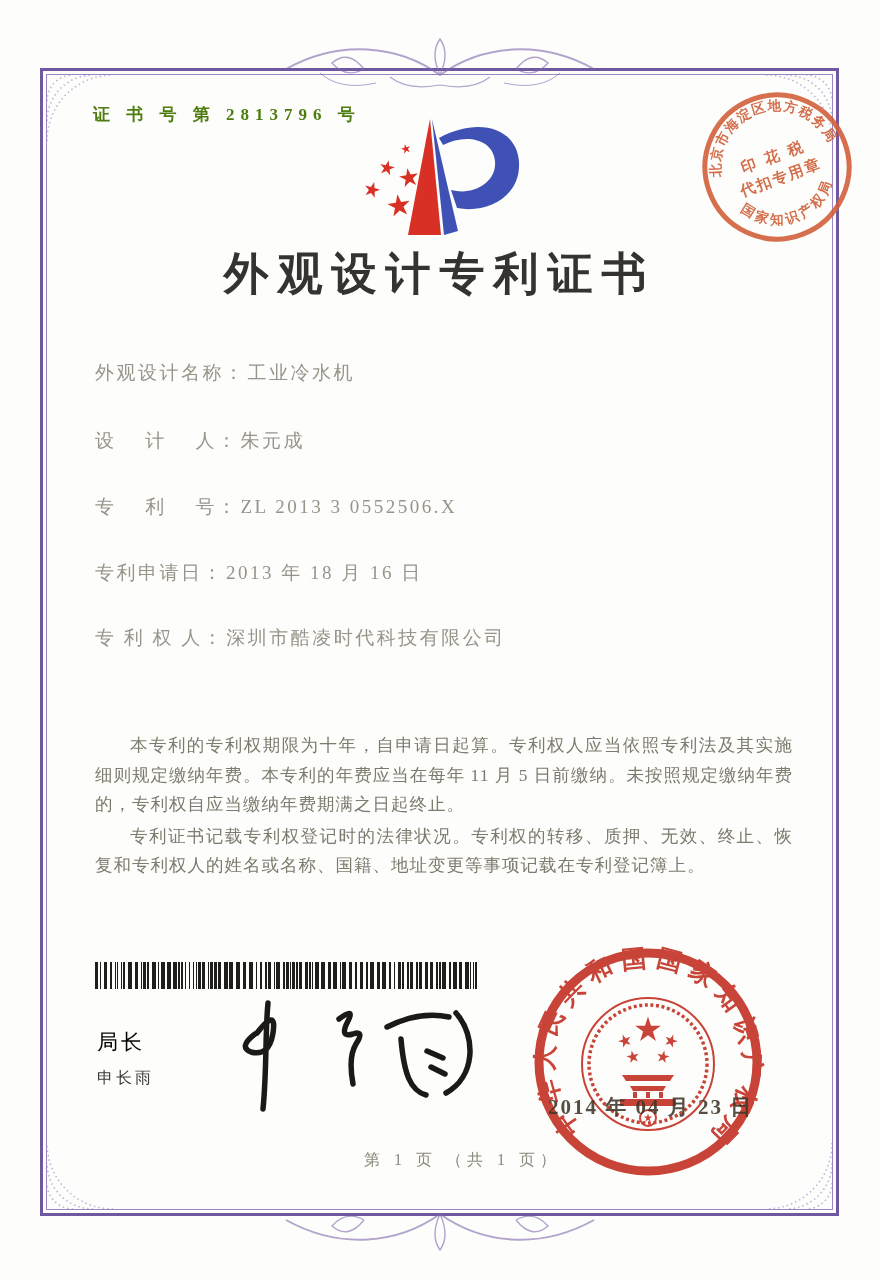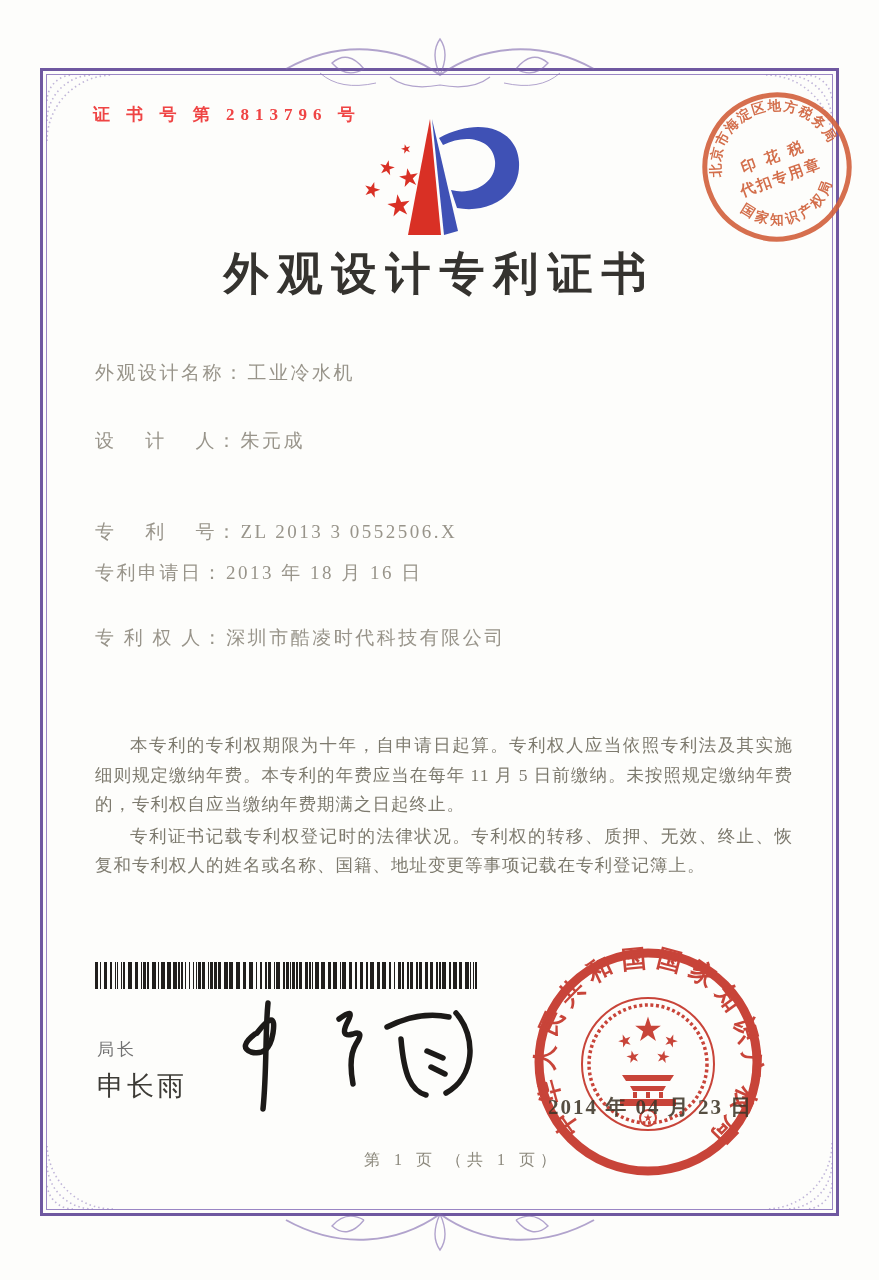--- a/index.html
+++ b/index.html
@@ -14,21 +14,21 @@
     border:3px solid #6f58a0;
   }
   .frame::after{
     content:"";position:absolute;inset:3px;border:1px solid #9a86c4;
   }
   .corner-fan{position:absolute;width:70px;height:70px;opacity:.55;}
   .flourish{position:absolute;opacity:.6;}
   
   .certno{
     position:absolute;left:93px;top:103px;
-    font-size:17px;letter-spacing:6px;color:#ef4444;
+    font-size:17px;letter-spacing:6px;color:#4d7c0f;
     font-weight:600;
   }
   .logo{position:absolute;left:330px;top:112px;}
   .title{
     position:absolute;left:0;right:0;top:244px;text-align:center;
     font-size:45px;font-weight:700;letter-spacing:9px;color:#35332f;
   }
   
   .field{
     position:absolute;left:95px;font-size:19px;letter-spacing:2.5px;
@@ -41,22 +41,22 @@
     font-size:17.5px;line-height:29.5px;color:#7d7a6e;
     letter-spacing:1px;text-align:justify;
   }
   .body-text p{margin:0 0 2px 0;text-indent:2em;}
   
   .barcode{
     position:absolute;left:95px;top:962px;width:388px;height:27px;
     font-size:0;white-space:nowrap;overflow:hidden;
   }
   .barcode i{display:inline-block;height:100%;background:#201e1c;vertical-align:top;}
-  .signer-title{position:absolute;left:97px;top:1028px;font-size:17px;letter-spacing:3px;color:#737373;margin-top:10px;}
-  .signer-name{position:absolute;left:97px;top:1068px;font-size:27px;letter-spacing:3px;color:#3d3b36;}
+  .signer-title{position:absolute;left:97px;top:1028px;font-size:21px;letter-spacing:3px;color:#000000;}
+  .signer-name{position:absolute;left:97px;top:1068px;font-size:16px;letter-spacing:3px;color:#3d3b36;}
   .signature{position:absolute;left:205px;top:995px;}
   .gov-seal{position:absolute;left:530px;top:944px;opacity:.93;}
   .seal-date{
     position:absolute;left:548px;top:1093px;font-size:21px;letter-spacing:2px;
     color:rgba(62,54,40,.88);font-weight:600;white-space:nowrap;
   }
   .tax-seal{position:absolute;left:693px;top:83px;opacity:.9;}
   .footer{
     position:absolute;left:0;right:0;top:1150px;text-align:center;
     font-size:16px;letter-spacing:5px;color:#8b887c;padding-left:46px;
@@ -138,21 +138,21 @@
   </svg>
 
   <div class="title">外观设计专利证书</div>
 
   <div class="field" style="top:360px">
     <span>外观设计名称：</span><span class="fvalue">工业冷水机</span>
   </div>
   <div class="field" style="top:428px">
     <span>设　 计 　人：</span><span class="fvalue">朱元成</span>
   </div>
-  <div class="field" style="top:519px">
+  <div class="field" style="top:494px">
     <span>专　 利 　号：</span><span class="fvalue">ZL 2013 3 0552506.X</span>
   </div>
   <div class="field" style="top:560px">
     <span>专利申请日：</span><span class="fvalue">2013 年 18 月 16 日</span>
   </div>
   <div class="field" style="top:625px">
     <span>专 利 权 人：</span><span class="fvalue">深圳市酷凌时代科技有限公司</span>
   </div>
 
   <div class="body-text">

